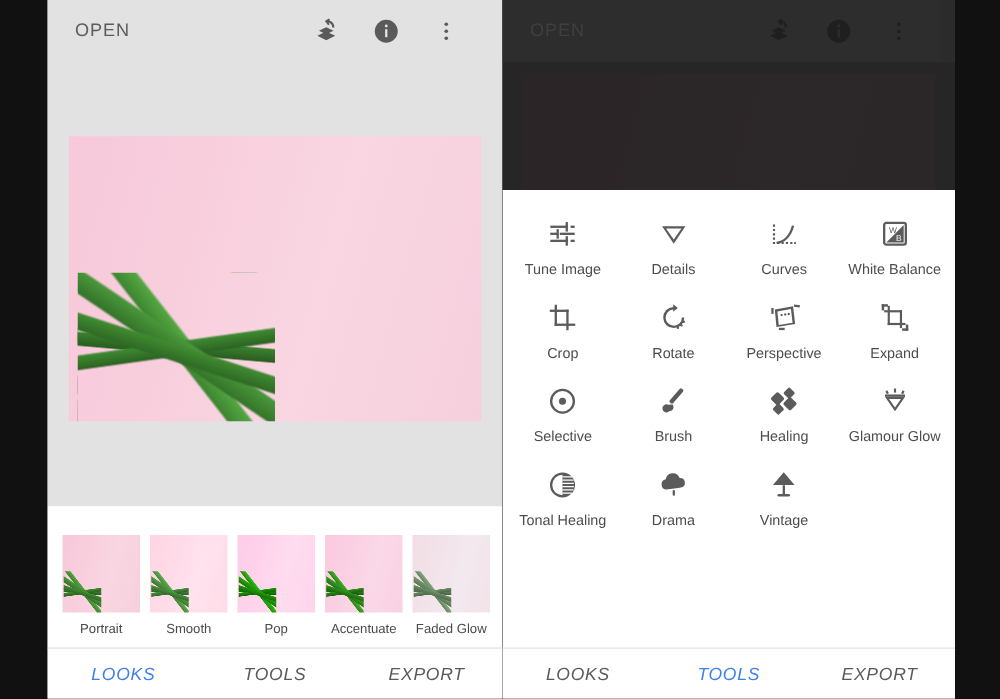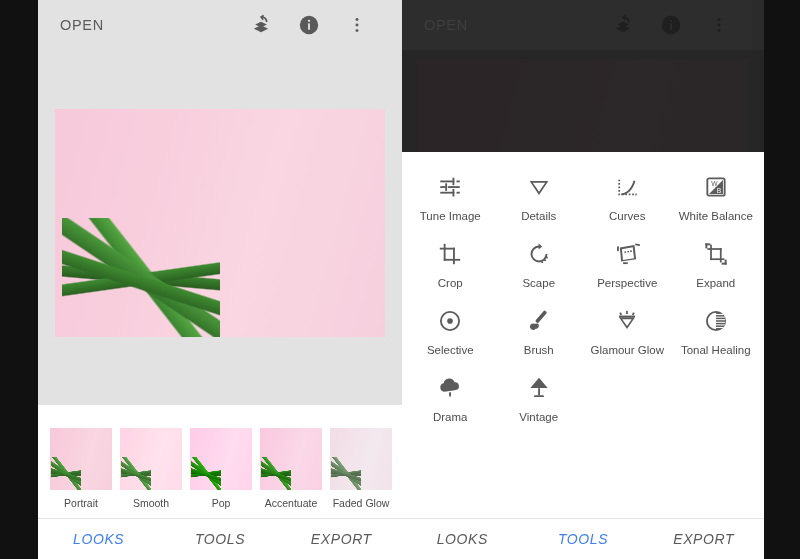--- a/index.html
+++ b/index.html
@@ -266,21 +266,21 @@
         <div class="tool">
           <div class="tool-icon">
             <svg width="26" height="26" viewBox="0 0 24 24">
               <path d="M12 4.6V1.8l4 3.1-4 3.1V5.3A6.9 6.9 0 1 0 18.9 12h1.7A8.6 8.6 0 1 1 12 4.6z" opacity="0"></path>
               <path d="M11.6 2.2 15 5l-3.4 2.8V6.1A6 6 0 1 0 18 12h1.8a7.8 7.8 0 1 1-8.2-7.8z"></path>
               <circle cx="19.4" cy="15.2" r=".9"></circle>
                 <circle cx="17.6" cy="17.8" r=".9"></circle>
               <circle cx="15" cy="19.5" r=".9"></circle>
             </svg>
           </div>
-          <div class="tool-label">Scape</div>
+          <div class="tool-label">Rotate</div>
         </div>
 
         <div class="tool">
           <div class="tool-icon">
             <svg width="26" height="26" viewBox="0 0 24 24">
               <path d="M5.4 6.1 18.9 3.6l1.5 13.2-13.8 2.2L5.4 6.1zm1.9 1.5 1 9.9 10.2-1.6L17.3 5.8 7.3 7.6z"></path>
               <circle cx="10.4" cy="10.2" r=".85"></circle>
                 <circle cx="13.1" cy="9.8" r=".85"></circle>
               <circle cx="15.7" cy="9.4" r=".85"></circle>
               <rect x="2.8" y="5" width="1.7" height="4.3"></rect>
@@ -320,20 +320,31 @@
         <div class="tool">
           <div class="tool-icon">
             <svg width="26" height="26" viewBox="0 0 24 24">
               <rect x="12.4" y="1.4" width="3.3" height="13.4" rx="1.2" transform="rotate(41 14 8)"></rect>
               <path d="M7.9 14.6a3 3 0 1 0 1.6 1.9c-.5.9-1.4 1.6-2.6 1.9 1.4 1.3 3.6 1 4.6-.7.6-1.1.4-2.4-.4-3.3z"></path>
             </svg>
           </div>
           <div class="tool-label">Brush</div>
         </div>
 
+        <div class="tool">
+          <div class="tool-icon">
+            <svg width="26" height="26" viewBox="0 0 24 24">
+              <rect x="3.6" y="6.4" width="7.6" height="7.6" rx="1.3" transform="rotate(-45 7.4 10.2)"></rect>
+              <rect x="12.8" y="10" width="7.6" height="7.6" rx="1.3" transform="rotate(-45 16.6 13.8)"></rect>
+              <rect x="12.8" y="2.8" width="6.4" height="6.4" rx="1.2" transform="rotate(45 16 6)"></rect>
+              <rect x="4.8" y="14.6" width="6.4" height="6.4" rx="1.2" transform="rotate(45 8 17.8)"></rect>
+            </svg>
+          </div>
+          <div class="tool-label">Healing</div>
+        </div>
 
 
         <div class="tool">
           <div class="tool-icon">
             <svg width="26" height="26" viewBox="0 0 24 24">
               <path d="M4.6 8.6h14.8L12 19.4 4.6 8.6zm3 1.7L12 16.6l4.4-6.3H7.6z"></path>
               <rect x="4.6" y="7" width="14.8" height="1.7"></rect>
               <rect x="11.2" y="2.6" width="1.6" height="3"></rect>
               <rect x="5.4" y="4.2" width="1.6" height="2.4" transform="rotate(-28 6.2 5.4)"></rect>
               <rect x="17" y="4.2" width="1.6" height="2.4" transform="rotate(28 17.8 5.4)"></rect>

